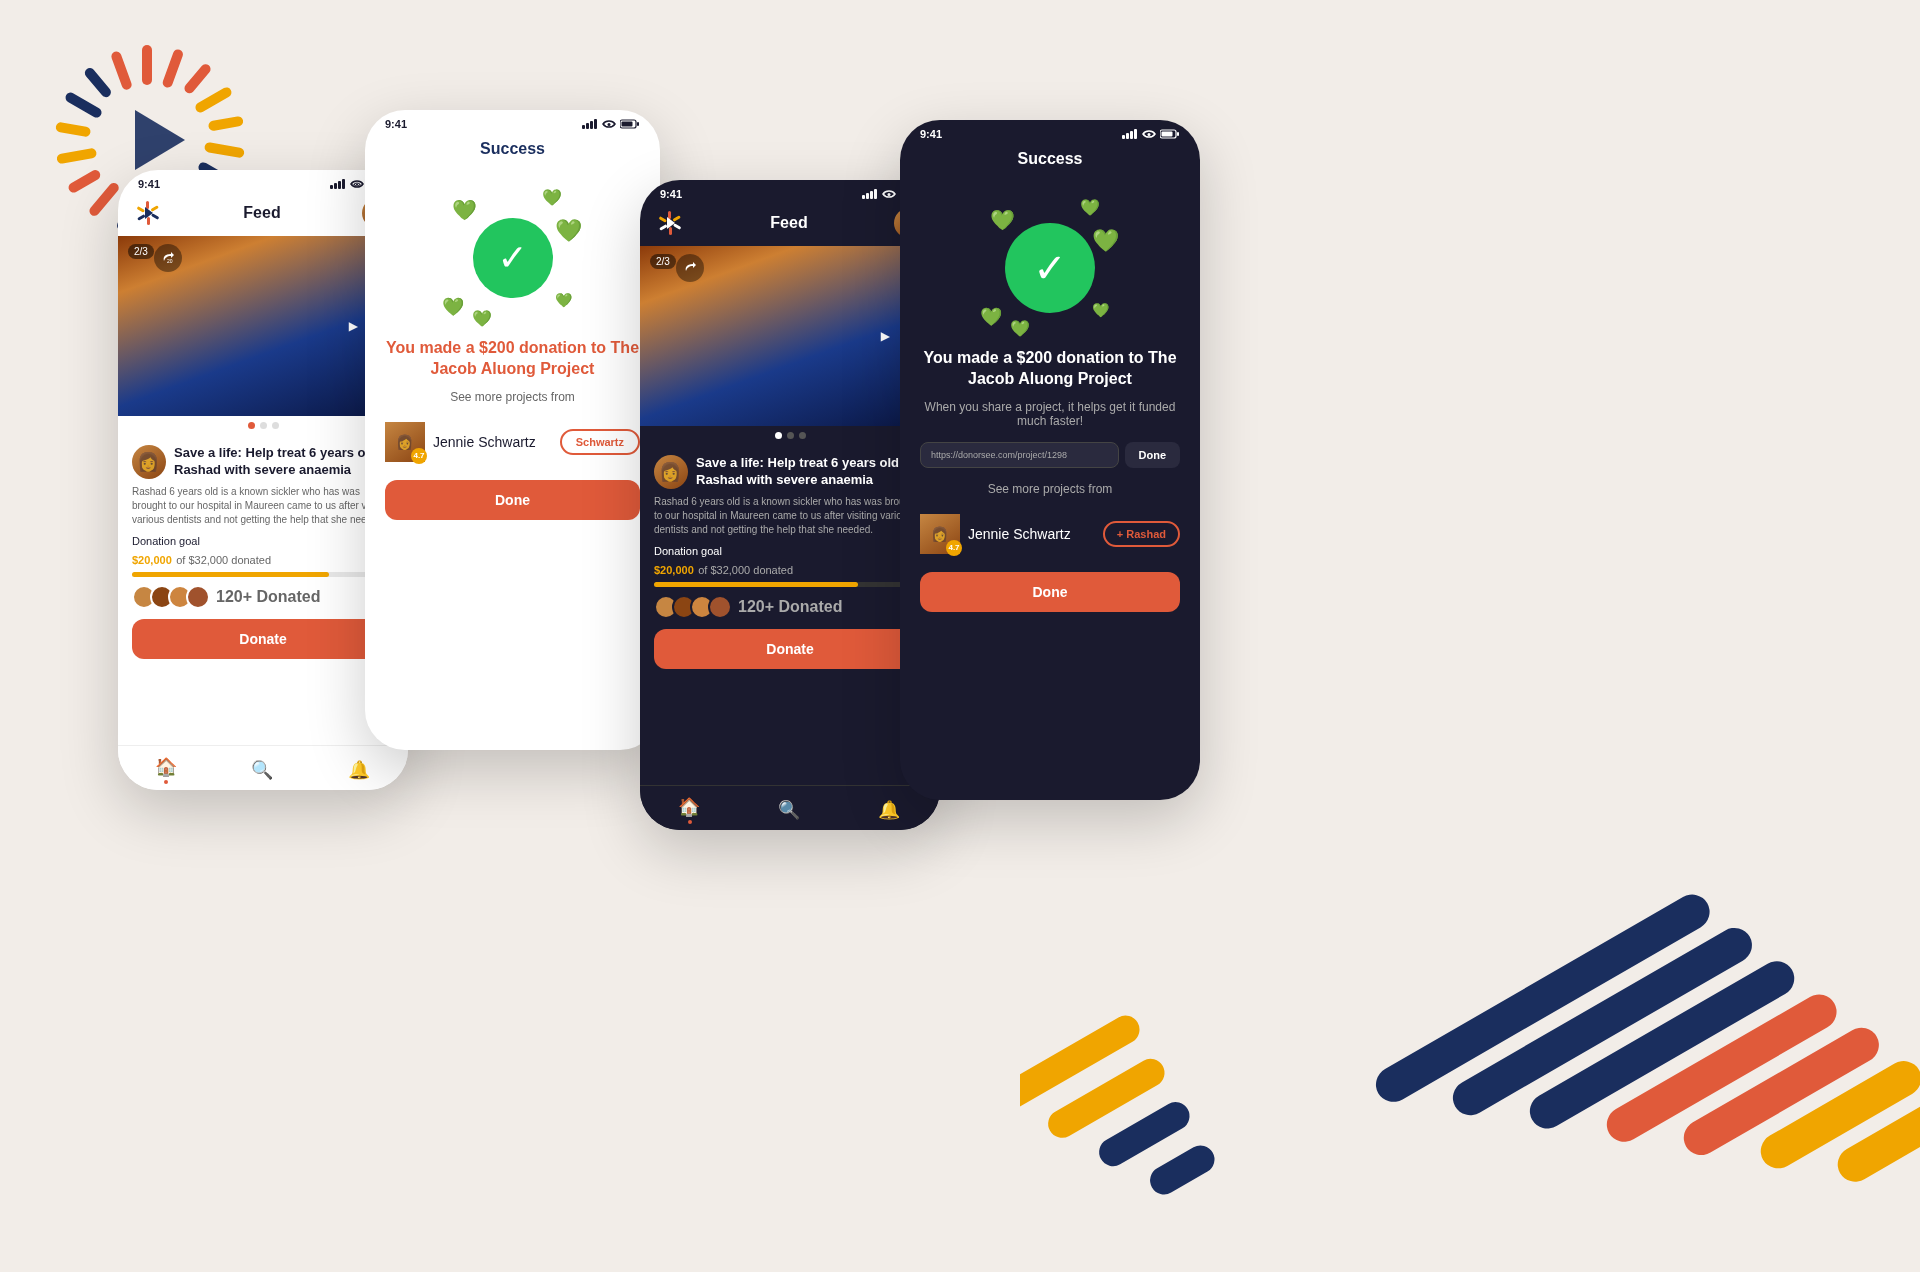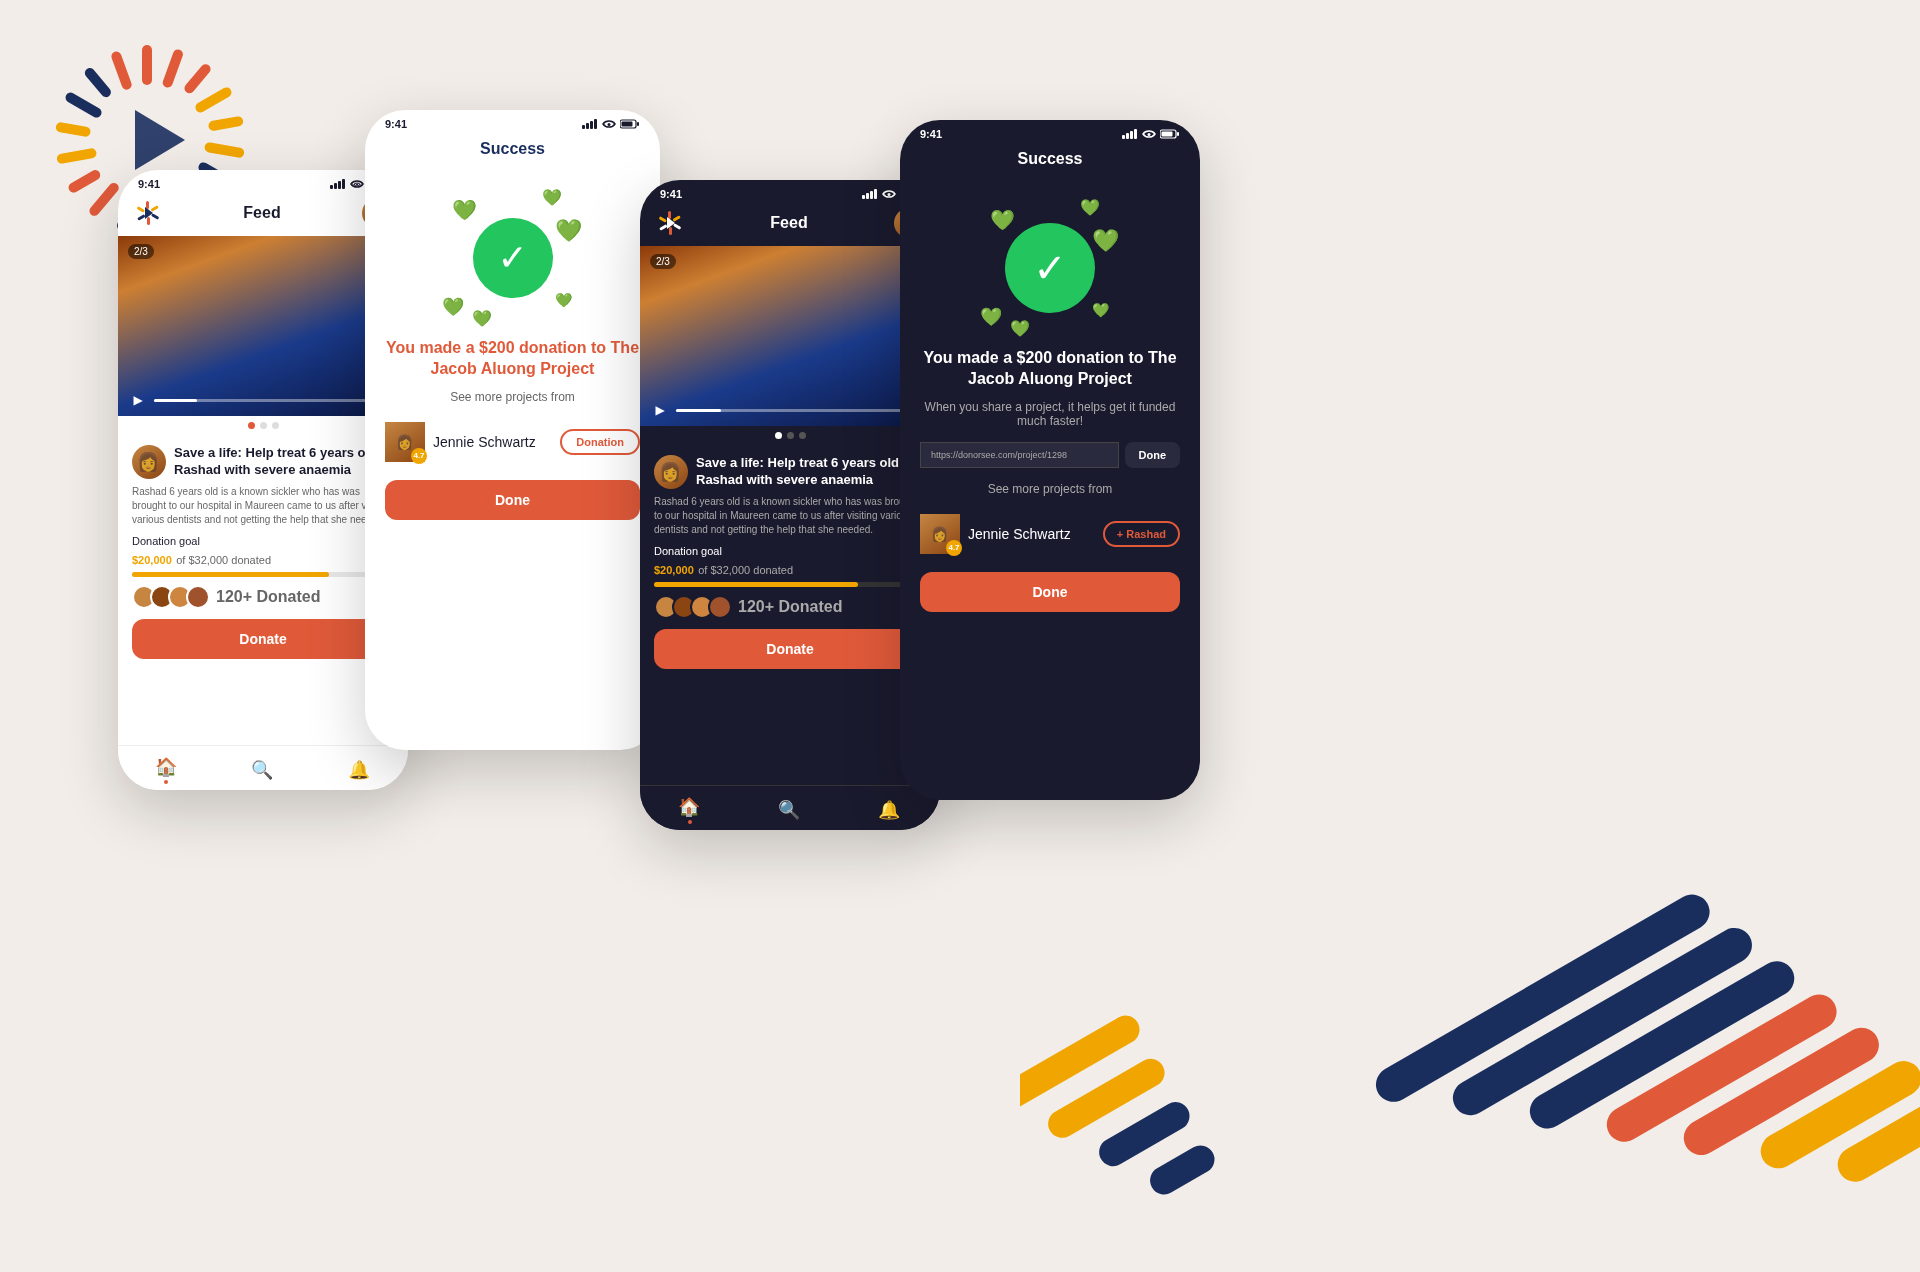--- a/index.html
+++ b/index.html
@@ -103,21 +103,21 @@
       height: 180px;
       background: linear-gradient(135deg, #8b4513 0%, #cd853f 30%, #2244aa 60%, #1a1a2e 100%);
       position: relative;
       overflow: hidden;
     }
 
     .video-overlay {
       position: absolute;
       inset: 0;
       display: flex;
-      flex-direction: column;
+      flex-direction: row;
       justify-content: space-between;
     }
 
     .video-top-row {
       display: flex;
       justify-content: space-between;
       align-items: flex-start;
       padding: 8px 10px;
     }
 
@@ -503,21 +503,21 @@
       display: flex;
       gap: 6px;
       width: 100%;
       margin-bottom: 14px;
     }
 
     .share-link-input {
       flex: 1;
       background: #f5f5f5;
       border: 1px solid #ddd;
-      border-radius: 0;
+      border-radius: 8px;
       padding: 7px 10px;
       font-size: 9px;
       color: #666;
       overflow: hidden;
       white-space: nowrap;
       text-overflow: ellipsis;
     }
     .share-link-input-dark {
       background: #2a2a3e;
       border-color: #444;
@@ -824,21 +824,21 @@
         <p class="see-more-label">See more projects from</p>
 
         <div class="charity-row">
           <div class="charity-info">
             <div class="charity-avatar">
               <div class="avatar-person">👩</div>
               <div class="charity-rating">4.7</div>
             </div>
             <span class="charity-name">Jennie Schwartz</span>
           </div>
-          <button class="following-btn">Donation</button>
+          <button class="following-btn">Schwartz</button>
         </div>
 
         <button class="done-btn">Done</button>
       </div>
     </div>
   </div>
 
   <div class="phone-pos-3 phone-wrapper">
     <div class="phone phone-dark" style="width:300px;height:650px;">
 

